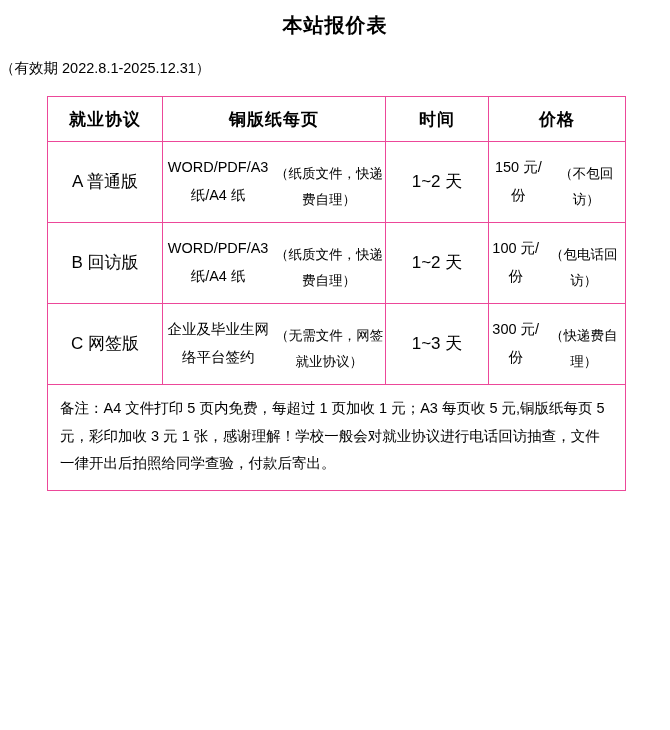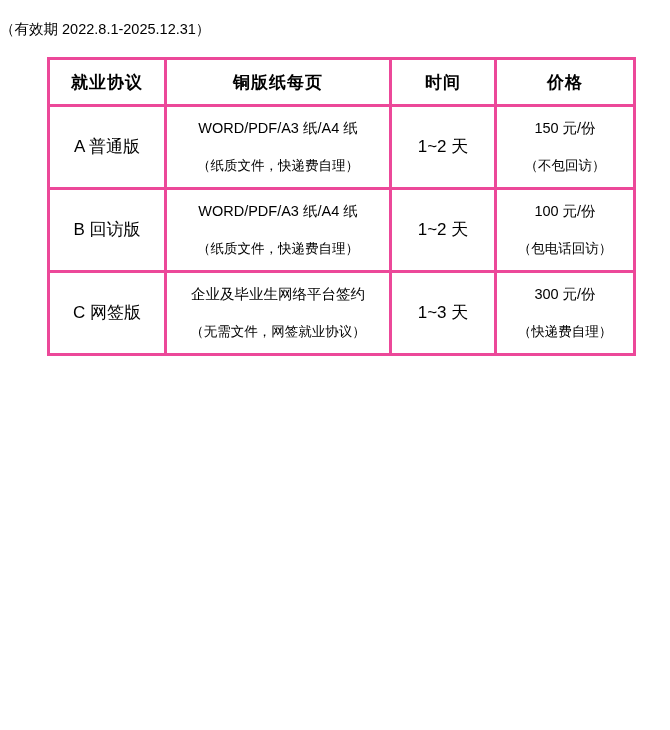--- a/index.html
+++ b/index.html
@@ -38,21 +38,21 @@
     width: 576px;
   }
   table.price-table {
     border-collapse: collapse;
     width: 100%;
     table-layout: fixed;
     border: 1.5px solid #000;
   }
   table.price-table td,
   table.price-table th {
-    border: 3px solid #ec4899;
+    border: 1px solid #ec4899;
     padding: 0;
     vertical-align: middle;
     text-align: center;
   }
   table.price-table thead th {
     height: 44px;
     font-size: 17px;
     font-weight: bold;
     letter-spacing: 1px;
   }
@@ -61,21 +61,21 @@
   .col3 { width: 102px; }
   .col4 { width: 136px; }
 
   table.price-table tbody td {
     height: 80px;
     font-size: 14.5px;
     line-height: 1.9;
   }
   .cell-lines {
     display: flex;
-    flex-direction: column;
+    flex-direction: row;
     justify-content: center;
     align-items: center;
     height: 100%;
   }
   .line-main {
     font-size: 14.5px;
   }
   .line-sub {
     font-size: 13.5px;
     margin-top: 10px;
@@ -93,20 +93,21 @@
   }
   .note-text {
     display: block;
   }
 </style>
 </head>
 <body>
 
 <div class="page">
 
+  <div class="doc-title">本站报价表</div>
   <div class="doc-subtitle">（有效期 2022.8.1-2025.12.31）</div>
 
   <div class="table-wrap">
     <table class="price-table">
       <thead>
         <tr>
           <th class="col1">就业协议</th>
           <th class="col2">铜版纸每页</th>
           <th class="col3">时间</th>
           <th class="col4">价格</th>
@@ -170,18 +171,23 @@
             <span class="single-line">1~3 天</span>
           </td>
           <td>
             <div class="cell-lines">
               <span class="line-main">300 元/份</span>
               <span class="line-sub">（快递费自理）</span>
             </div>
           </td>
         </tr>
 
+        <tr>
+          <td class="note-cell" colspan="4">
+            <span class="note-text">备注：A4 文件打印 5 页内免费，每超过 1 页加收 1 元；A3 每页收 5 元,铜版纸每页 5 元，彩印加收 3 元 1 张，感谢理解！学校一般会对就业协议进行电话回访抽查，文件一律开出后拍照给同学查验，付款后寄出。</span>
+          </td>
+        </tr>
 
       </tbody>
     </table>
   </div>
 
 </div>
 
 </body></html>

